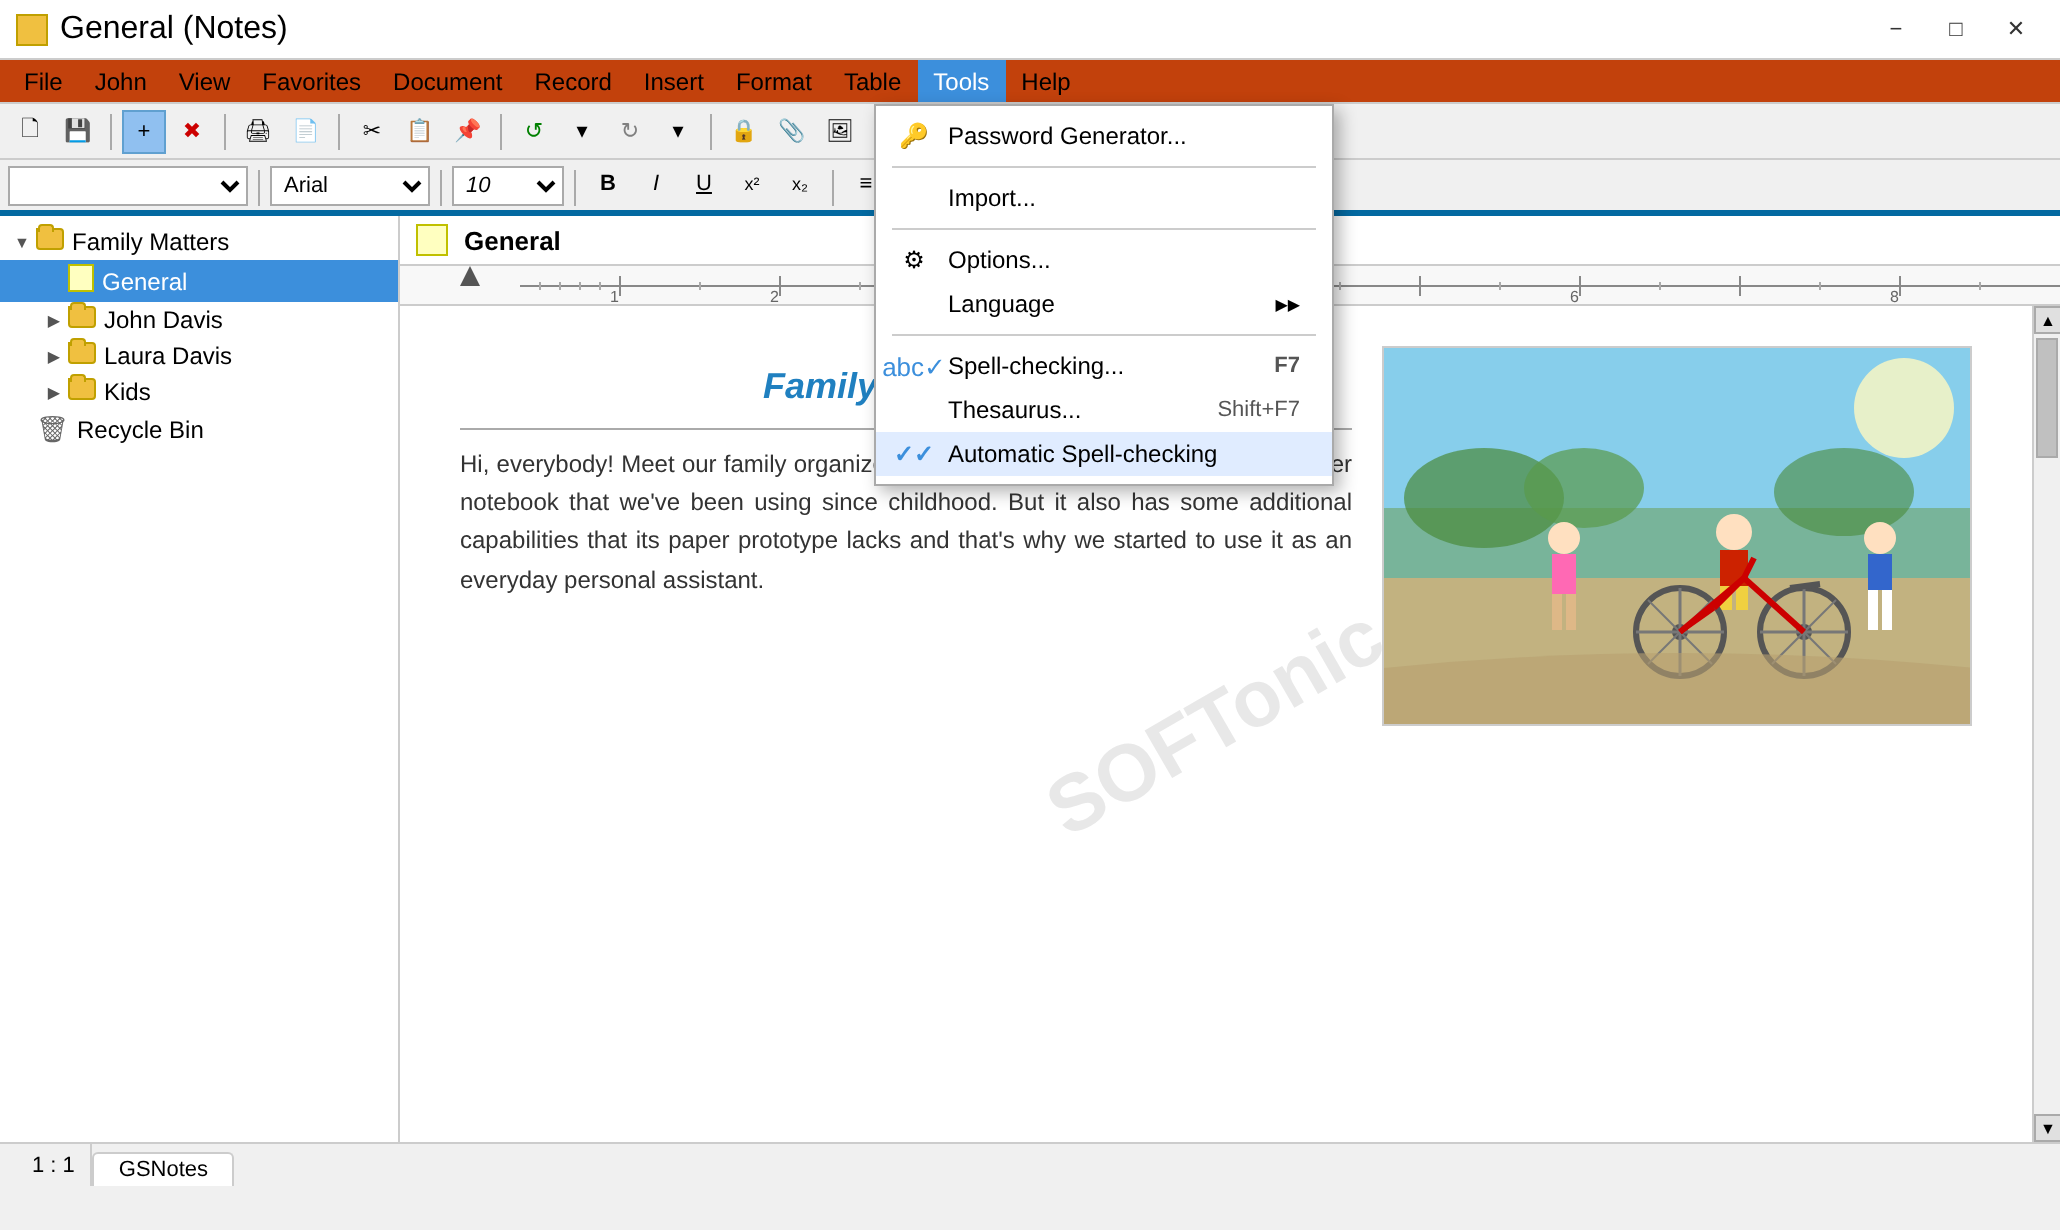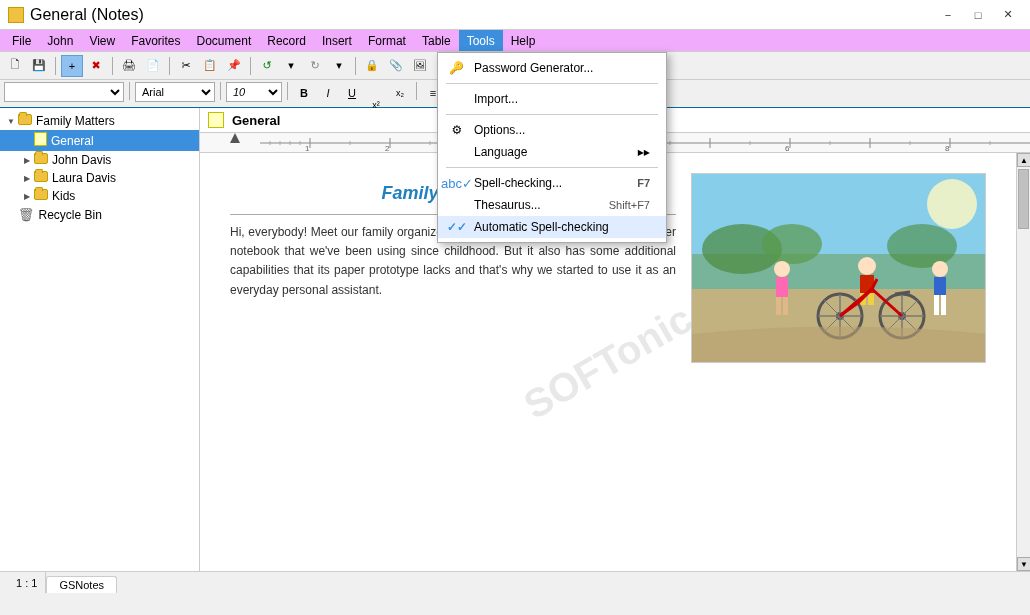--- a/index.html
+++ b/index.html
@@ -49,21 +49,21 @@
       justify-content: center;
       background: none;
       border: none;
       cursor: pointer;
       font-size: 11px;
       color: #333;
     }
 
     
     .menu-bar {
-      background: #f0abfc;
+      background: #c2410c;
       height: 22px;
       display: flex;
       align-items: flex-end;
       padding: 0 4px;
       border-bottom: 1px solid #ccc;
       position: relative;
     }
     .menu-item {
       padding: 2px 8px;
       cursor: pointer;
@@ -108,23 +108,23 @@
       font-size: 11px;
       padding: 0 2px;
       cursor: pointer;
     }
 
     
     .format-toolbar {
       background: #f0f0f0;
       height: 28px;
       display: flex;
-      align-items: flex-start;
+      align-items: flex-end;
       padding: 2px 4px;
-      border-bottom: 1px solid #0369a1;
+      border-bottom: 3px solid #0369a1;
       gap: 2px;
     }
 
     
     .main-area {
       display: flex;
       height: calc(615px - 30px - 22px - 28px - 28px - 22px - 22px);
     }
 
     

